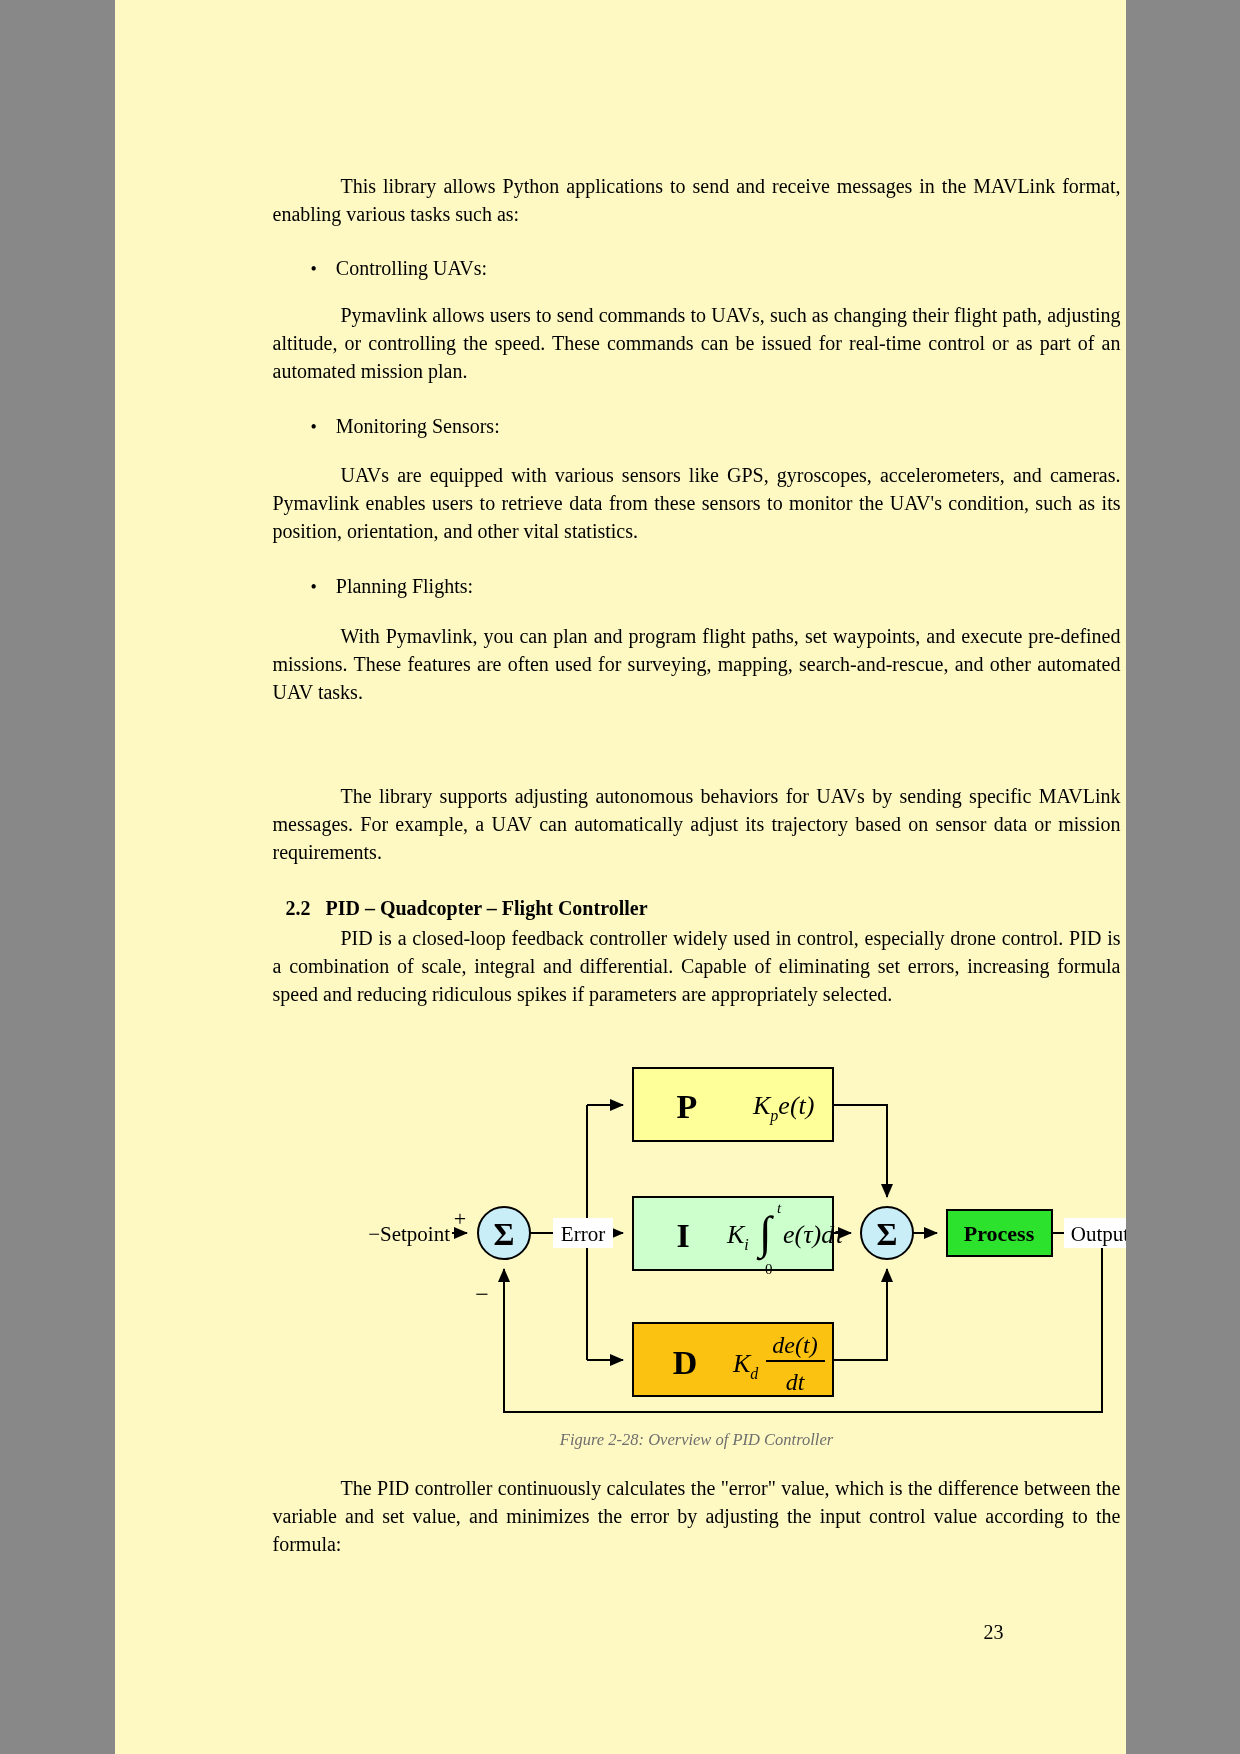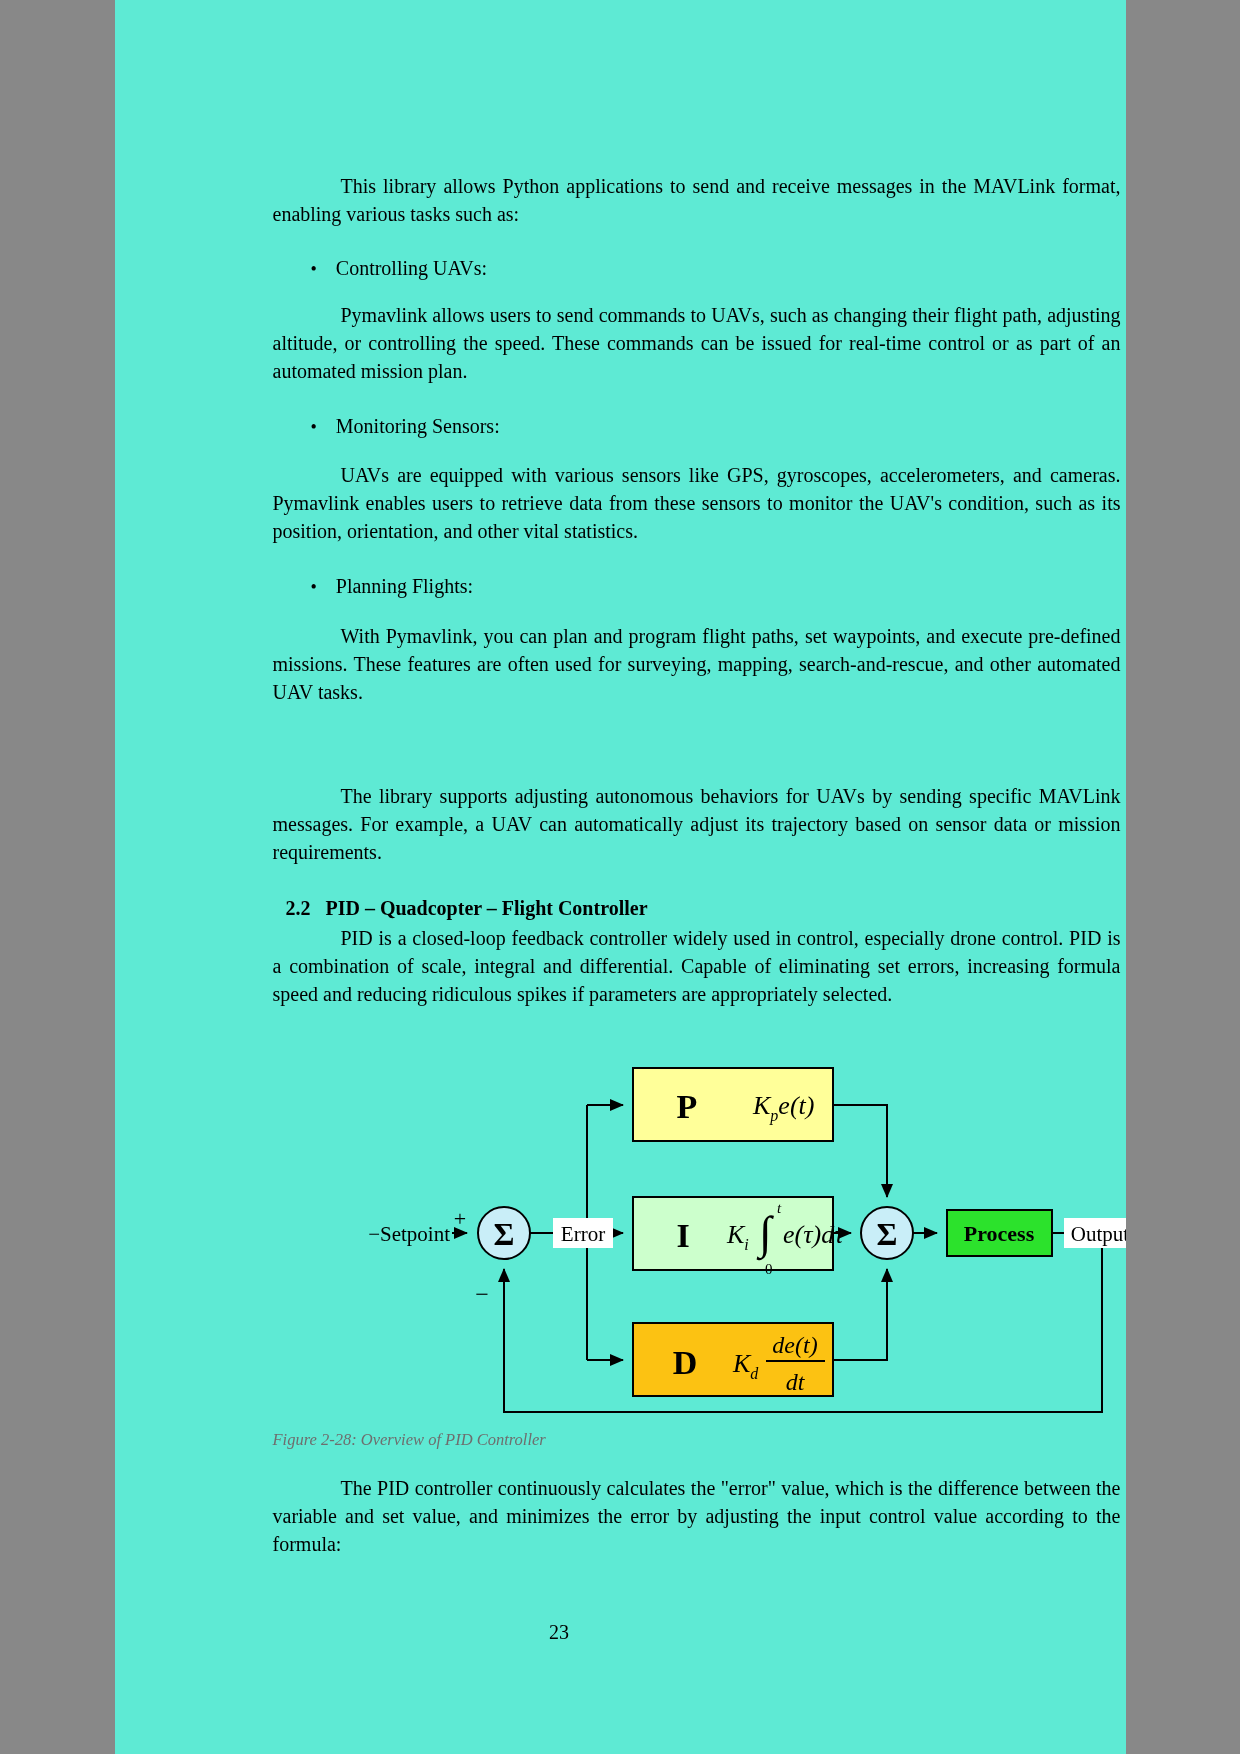--- a/index.html
+++ b/index.html
@@ -1,19 +1,19 @@
 <!DOCTYPE html>
 <html><head>
 <meta charset="utf-8">
 <style>
   html,body{margin:0;padding:0;background:#888;}
   .page{
     position:relative;
     width:1011px;height:1754px;
-    background:#5eead4;
+    background:#fef9c3;
     font-family:"Liberation Serif","DejaVu Serif",serif;
     color:#000;
     margin:0 auto;
     overflow:hidden;
   }
   .para{
     position:absolute;left:158px;width:848px;
     font-size:20px;line-height:28px;
     text-align:justify;text-indent:68px;
   }
@@ -23,26 +23,26 @@
   }
   .bullet-head .dot{display:inline-block;margin-left:38px;font-size:18px;}
   .bullet-head .label{margin-left:19px;font-weight:normal;}
   .section-head{
     position:absolute;left:158px;width:848px;
     font-size:20px;line-height:28px;font-weight:bold;
   }
   .section-head .h-num{display:inline-block;margin-left:13px;width:40px;}
   .fig-caption{
     position:absolute;left:158px;width:848px;
-    text-align:left;
+    text-align:center;
     font-size:16.5px;font-style:italic;color:#6e6e6e;
   }
   .page-number{
     position:absolute;left:0;right:122px;width:auto;
-    text-align:center;font-size:20px;
+    text-align:right;font-size:20px;
   }
   svg text{font-family:"Liberation Serif","DejaVu Serif",serif;}
 </style>
 </head>
 <body>
 
 <div class="page">
 
   <div class="para" style="top:172px">This library allows Python applications to send and receive messages in the MAVLink format, enabling various tasks such as:</div>
 

